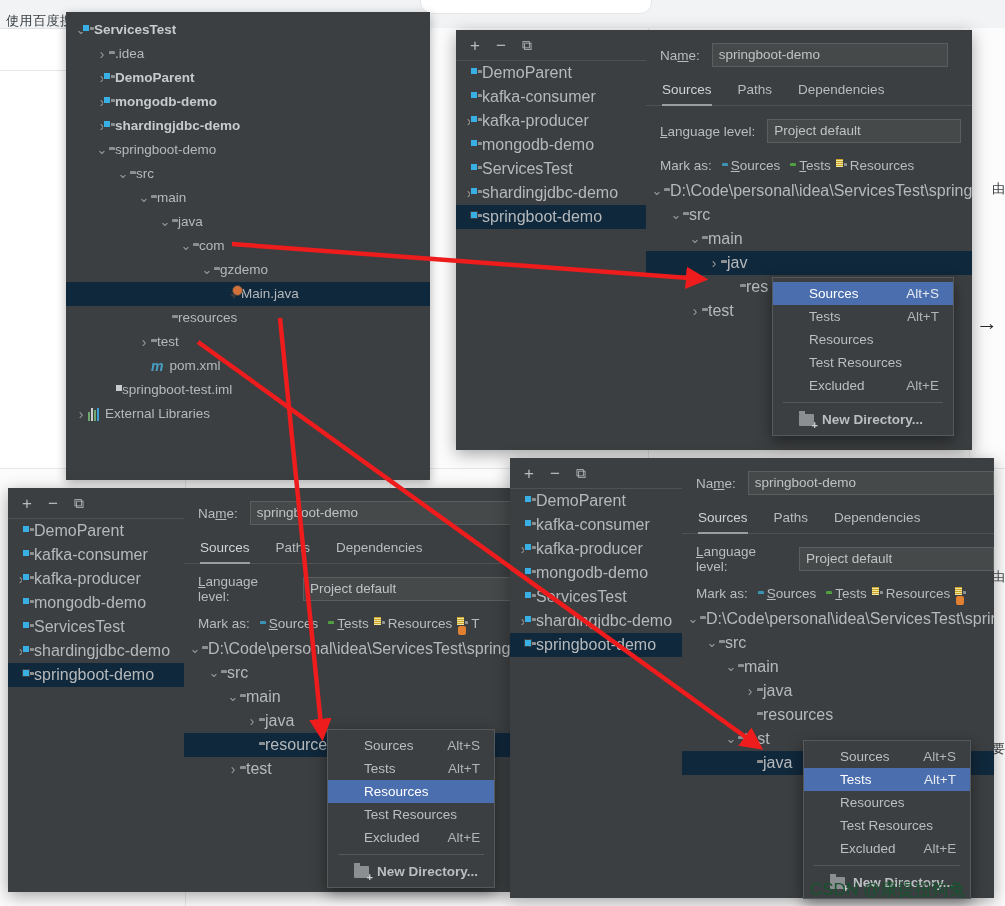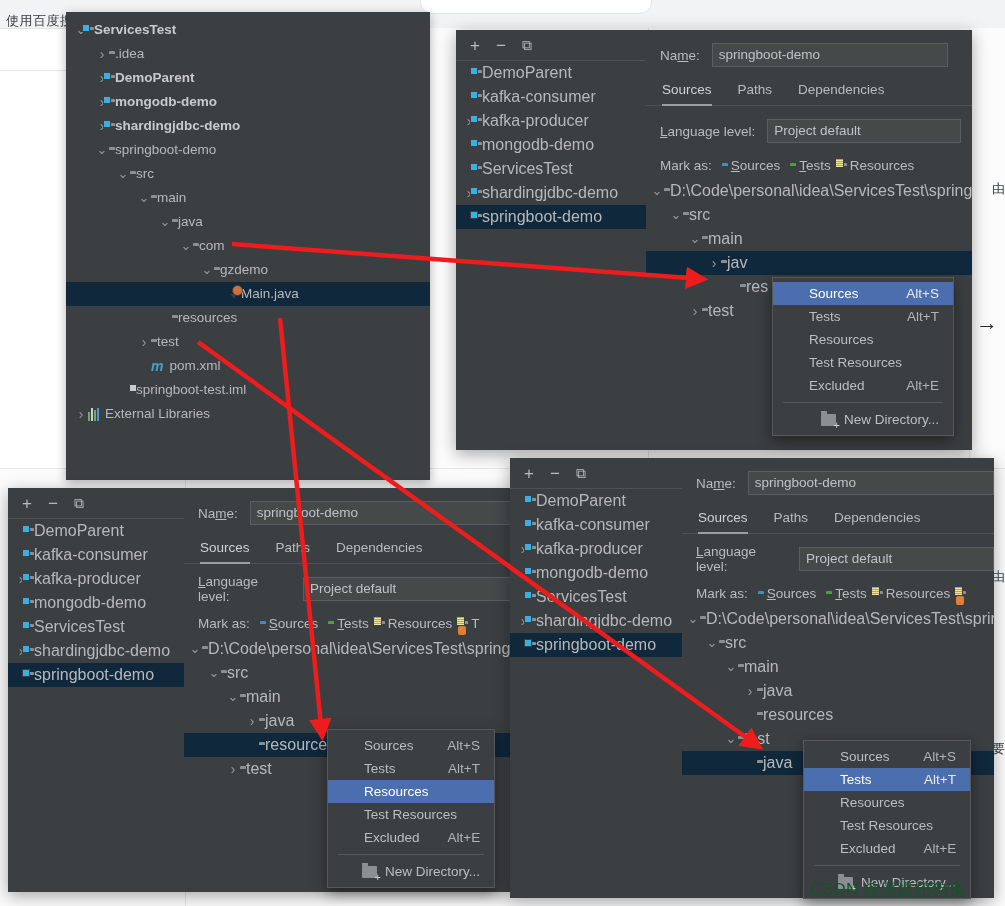--- a/index.html
+++ b/index.html
@@ -81,21 +81,21 @@
   .srctree{margin-top:4px;}
   .srctree .row{padding-left:4px;}
 
   
   .ctx{position:absolute;background:#3c3f41;border:1px solid #55595b;box-shadow:0 5px 14px rgba(0,0,0,.45);padding:4px 0;z-index:40;}
   .ctx .mi{height:23px;line-height:23px;display:flex;align-items:center;justify-content:space-between;padding:0 14px 0 36px;color:#bbbfc1;font-size:13.5px;white-space:nowrap;}
   .ctx .mi.hl{background:#4b6eaf;color:#ffffff;}
   .ctx .mi .key{margin-left:28px;color:#b0b4b6;}
   .ctx .mi.hl .key{color:#e7ebf0;}
   .ctx .div{height:1px;background:#55595b;margin:5px 10px;}
-  .ctx .mi.newdir{padding-left:14px;gap:8px;justify-content:flex-end;}
+  .ctx .mi.newdir{padding-left:26px;gap:8px;justify-content:flex-start;font-weight:bold;}
   .newdir-ico{width:15px;height:12px;background:#8c8f91;border-radius:1px;position:relative;display:inline-block;}
   .newdir-ico:before{content:"";position:absolute;left:0;top:-3px;width:6px;height:3px;background:#8c8f91;}
   .newdir-ico:after{content:"+";position:absolute;right:-4px;bottom:-5px;font-size:11px;line-height:11px;color:#cfd2d4;}
 
   
   .anno{position:absolute;left:0;top:0;width:1005px;height:906px;pointer-events:none;z-index:60;}
   .watermark{position:absolute;left:810px;top:878px;color:#14532d;font-size:17px;z-index:70;
      font-family:"Liberation Sans","DejaVu Sans",sans-serif;}
   .cn-right{position:absolute;color:#3c4043;font-size:13px;z-index:5;}
 </style>
@@ -191,21 +191,21 @@
       <div class="row" style="padding-left: 71px;">
         <span class="chev" style="font-size:14px;">›</span>
         <span class="ico"><span class="fold"></span></span>
         <span class="lbl">test</span>
       </div>
       <div class="row" style="padding-left: 71px;">
         <span class="chev none" style="font-size:14px;">&nbsp;</span>
         <span class="ico m-ico">m</span>
         <span class="lbl">pom.xml</span>
       </div>
-      <div class="row" style="padding-left: 50px;">
+      <div class="row" style="padding-left: 36px;">
         <span class="chev none" style="font-size:14px;">&nbsp;</span>
         <span class="ico"><span class="jfile plain"></span></span>
         <span class="lbl">springboot-test.iml</span>
       </div>
       <div class="row" style="padding-left: 8px;">
         <span class="chev" style="font-size:14px;">›</span>
         <span class="ico lib-ico">
           <i style="height:9px;background:#6fa96f"></i>
           <i style="height:13px;background:#cfcfcf"></i>
           <i style="height:11px;background:#6fa96f"></i>

